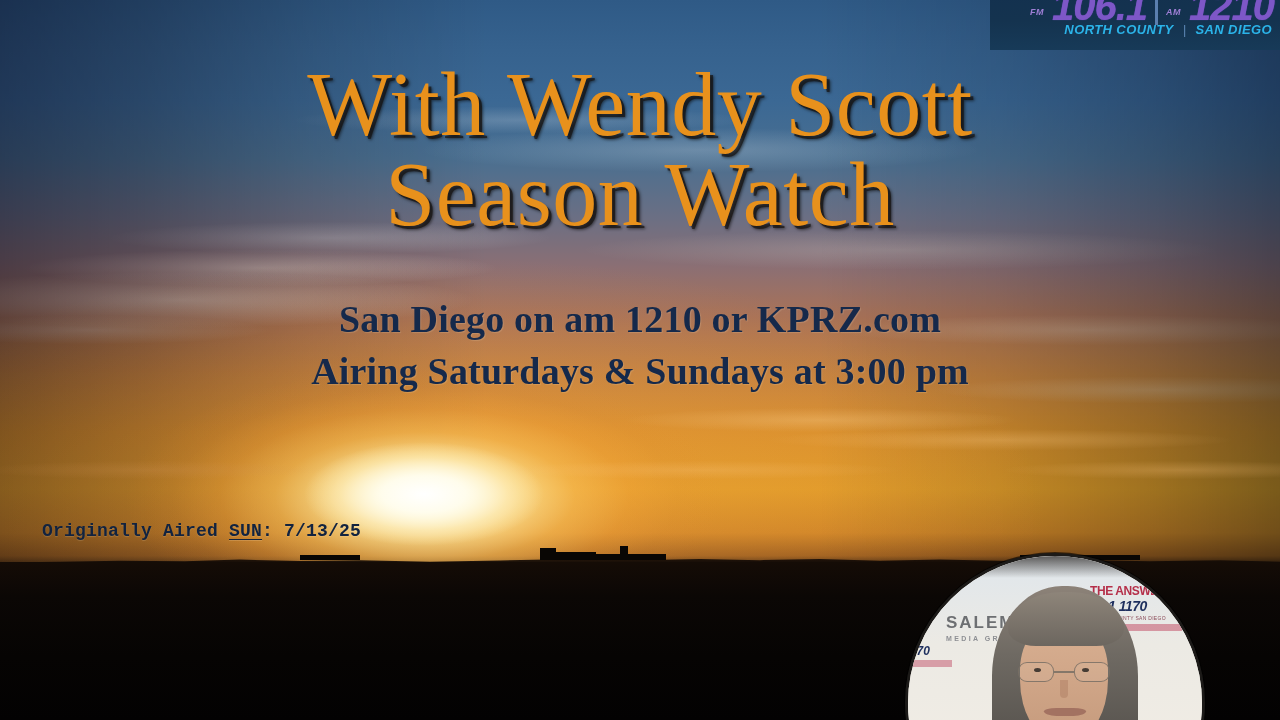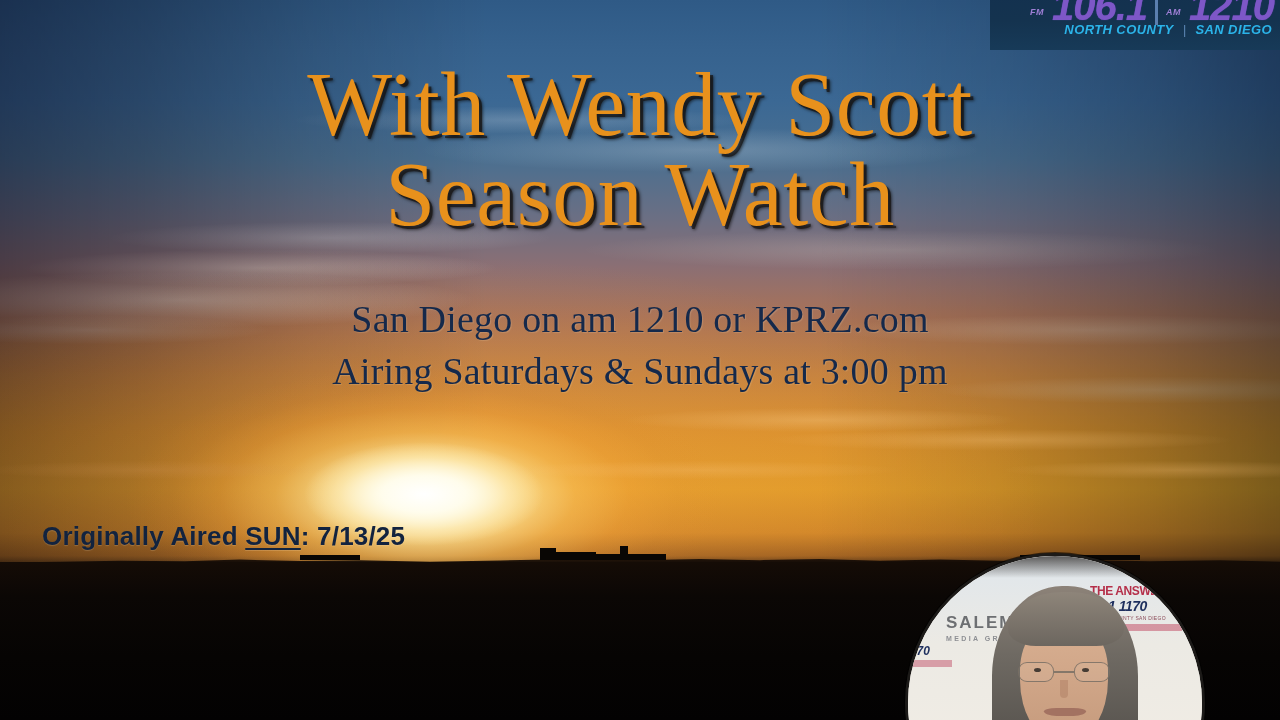--- a/index.html
+++ b/index.html
@@ -156,35 +156,35 @@
   }
   #title1 { font-size:90px; }
   #title2 { font-size:90px; margin-top:52px; }
 
   .sub-wrap {
     position:absolute; left:0; right:0; top:293px;
     text-align:center;
   }
   .sub-line {
     font-family:"Liberation Serif", serif;
-    font-weight:400;
+    font-weight:700;
     color:#15294b;
     font-size:38px;
     line-height:1.38;
     letter-spacing:0.2px;
     text-shadow:1px 1px 1px rgba(255,240,210,0.16);
     white-space:nowrap;
   }
 
   .aired {
     position:absolute; left:42px; top:521px;
-    font-family:Liberation Sans, sans-serif;
+    font-family:Liberation Mono, monospace;
     font-weight:700;
     color:#12233f;
-    font-size:26px;
+    font-size:18px;
     letter-spacing:0.2px;
     white-space:nowrap;
     text-shadow:0 1px 1px rgba(255,235,200,0.18);
   }
   .aired u { text-decoration:underline; text-underline-offset:3px; }
 
   .episode {
     position:absolute; left:34px; top:605px; right:300px;
   }
   .ep-line {

